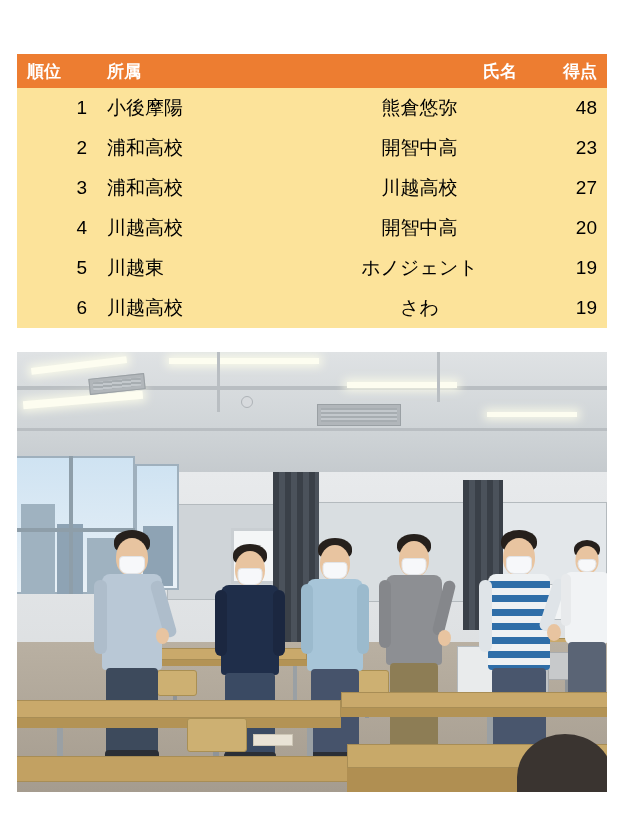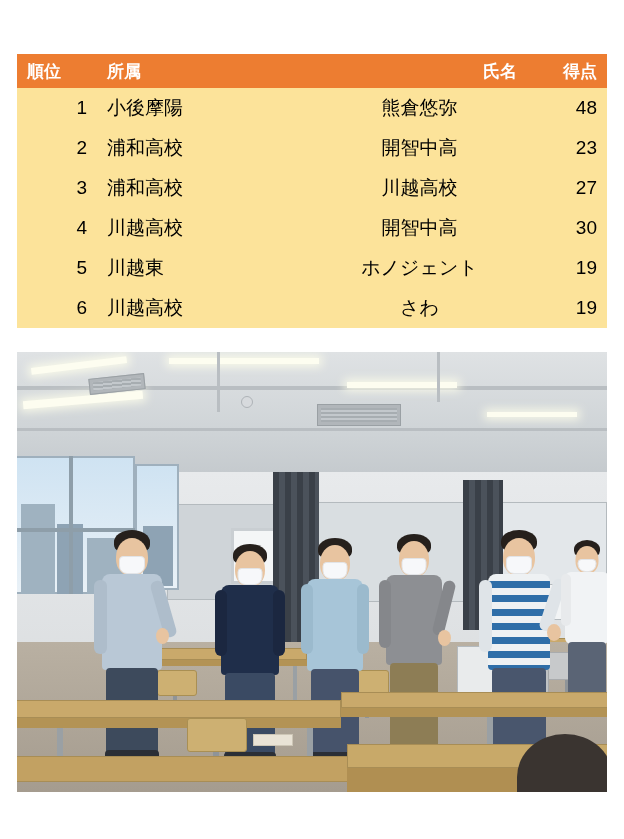--- a/index.html
+++ b/index.html
@@ -237,21 +237,21 @@
       <tr>
         <td class="col-rank">3</td>
         <td class="col-school">浦和高校</td>
         <td class="col-name">川越高校</td>
         <td class="col-score">27</td>
       </tr>
       <tr>
         <td class="col-rank">4</td>
         <td class="col-school">川越高校</td>
         <td class="col-name">開智中高</td>
-        <td class="col-score">30</td>
+        <td class="col-score">20</td>
       </tr>
       <tr>
         <td class="col-rank">5</td>
         <td class="col-school">川越東</td>
         <td class="col-name">ホノジェント</td>
         <td class="col-score">19</td>
       </tr>
       <tr>
         <td class="col-rank">6</td>
         <td class="col-school">川越高校</td>

